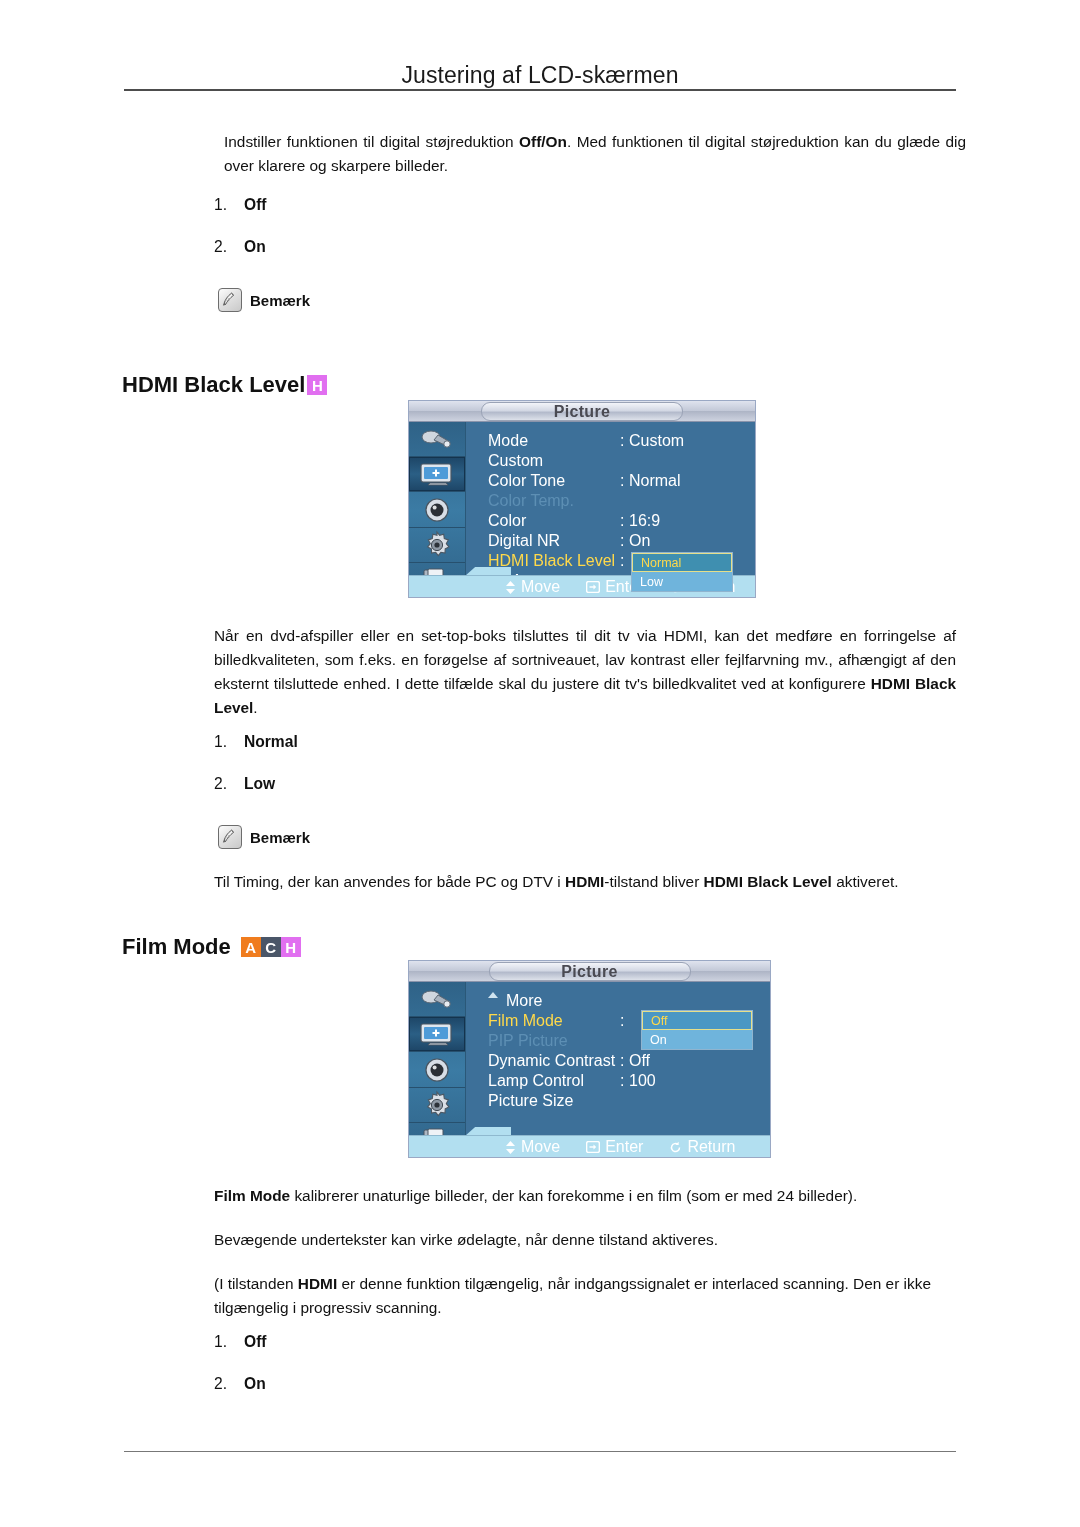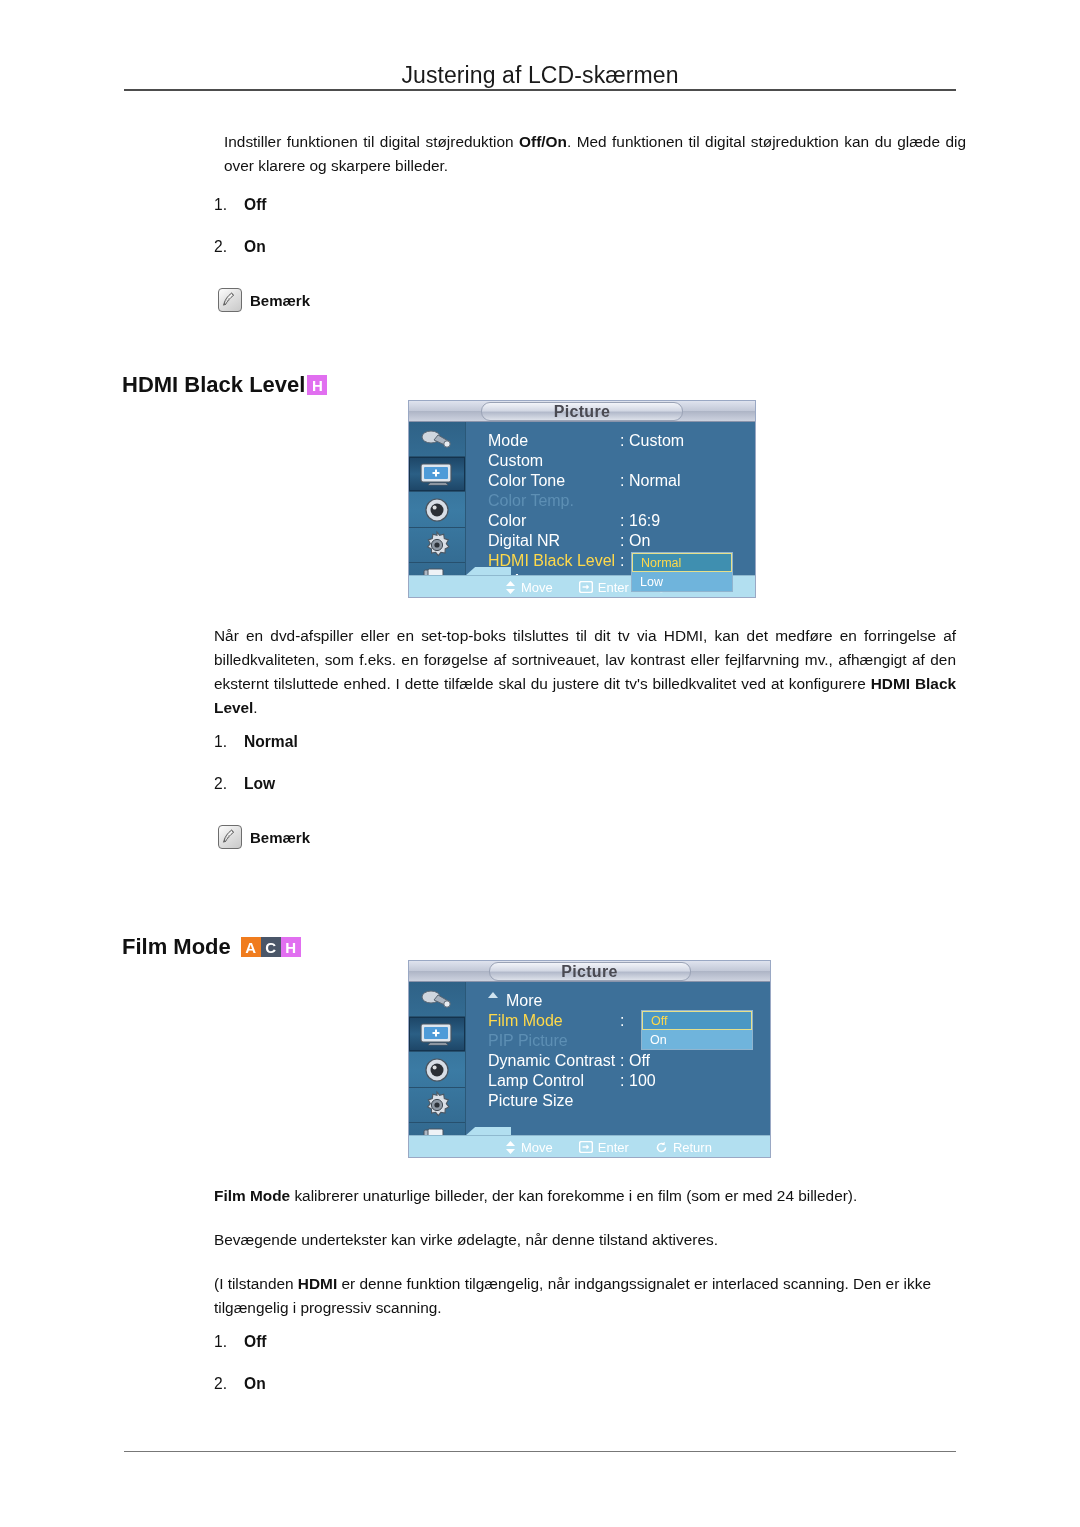--- a/index.html
+++ b/index.html
@@ -251,21 +251,21 @@
   .osd-footer {
     position: absolute;
     left: 0; right: 0; bottom: 0;
     height: 22px;
     background: #b2dff0;
     border-top: 1px solid #8fb9cf;
     display: flex;
     align-items: center;
     padding-left: 96px;
     gap: 26px;
-    font-size: 13px;
+    font-size: 16px;
     color: #ffffff;
   }
   .osd-footer .fi {
     display: flex;
     align-items: center;
     gap: 5px;
     white-space: nowrap;
   }
   .osd-footer-notch {
     position: absolute;
@@ -476,20 +476,23 @@
       <svg width="20" height="20" viewBox="0 0 20 20" aria-hidden="true">
         <path d="M5 14.5 C6 11 8.5 7 12.5 4.2 L14.6 6.2 C11 9 8 12.5 6.6 15.4 Z" fill="#f2f2f2" stroke="#5a5a5a" stroke-width="1"></path>
         <path d="M12.5 4.2 L14.6 6.2" stroke="#5a5a5a" stroke-width="0.9"></path>
         <path d="M6.2 12.6 L8.1 14.4 M7.3 10.8 L9.3 12.7 M8.6 9.1 L10.6 11" stroke="#8a8a8a" stroke-width="0.8"></path>
         <path d="M5 14.5 L6.6 15.4 L4.4 16.2 Z" fill="#777" stroke="#5a5a5a" stroke-width="0.7"></path>
       </svg>
     </span>
     <span class="note-label">Bemærk</span>
   </div>
 
+  <div class="para" style="left:214px; top:870px; width:742px;">
+    Til Timing, der kan anvendes for både PC og DTV i <b>HDMI</b>-tilstand bliver <b>HDMI Black Level</b> aktiveret.
+  </div>
 
   <div class="heading" style="left:122px; top:934px;">
     <span>Film Mode</span>
     <span class="badges spaced">
       <span class="badge badge-A">A</span>
       <span class="badge badge-C">C</span>
       <span class="badge badge-H">H</span>
     </span>
   </div>
 

